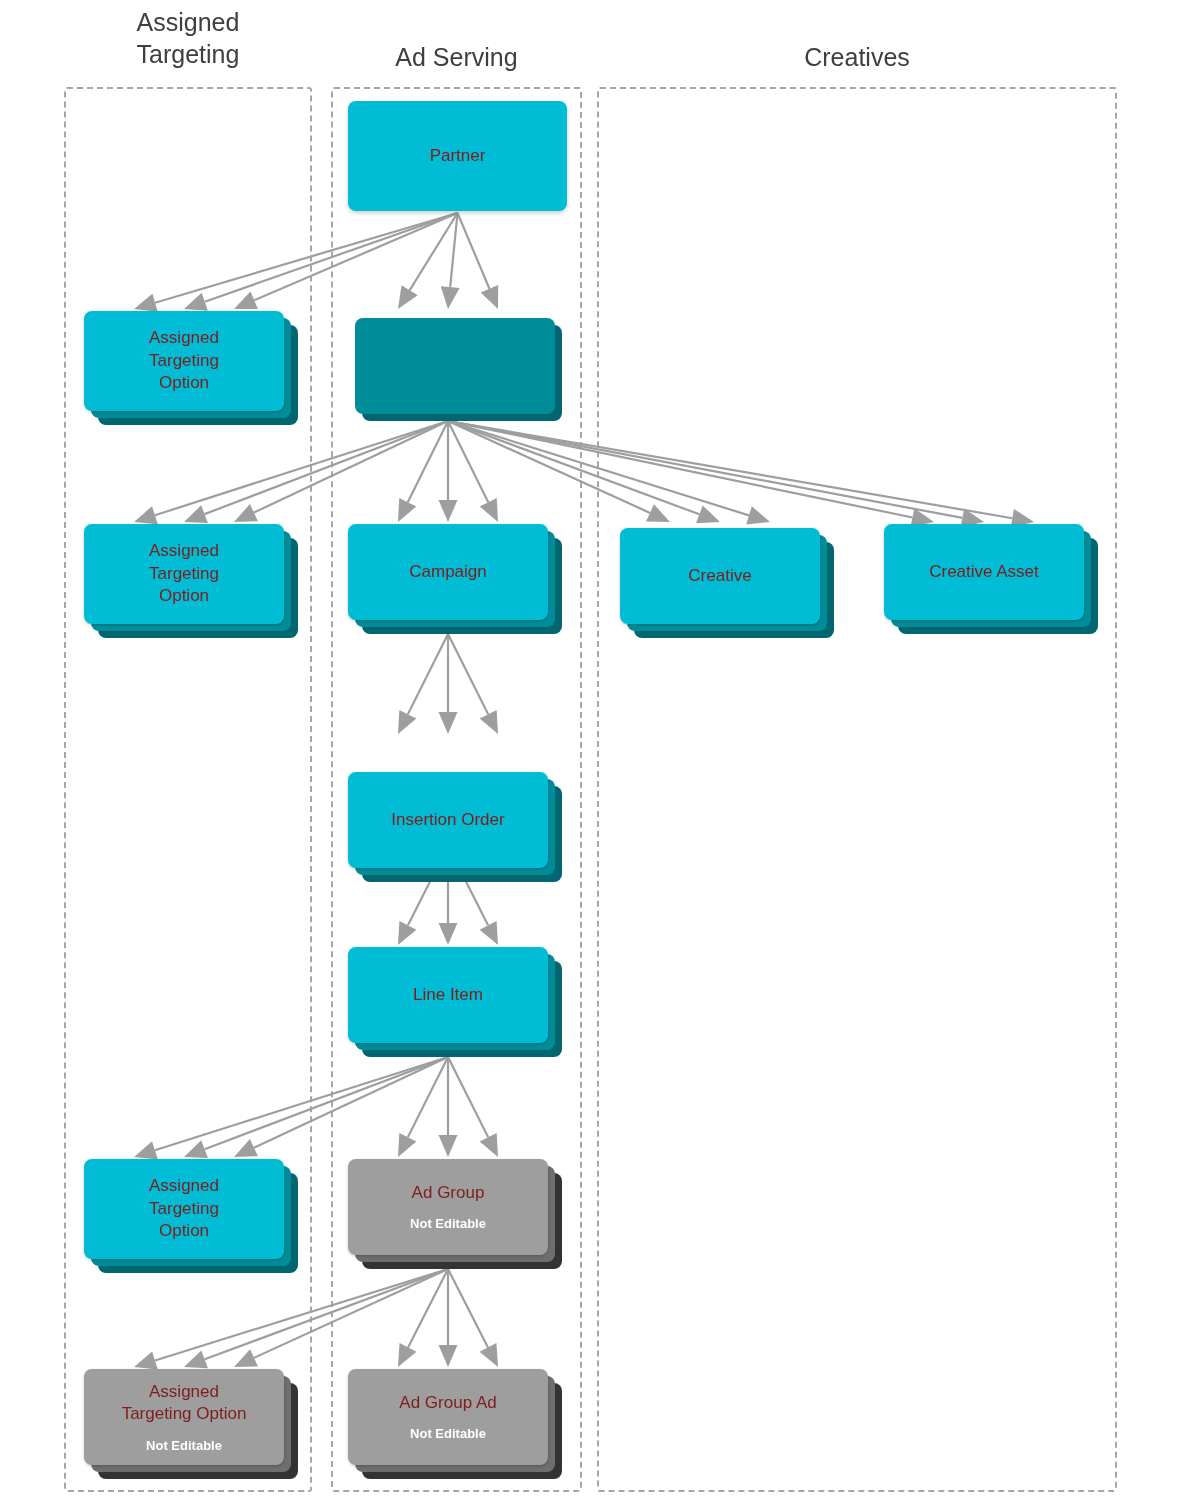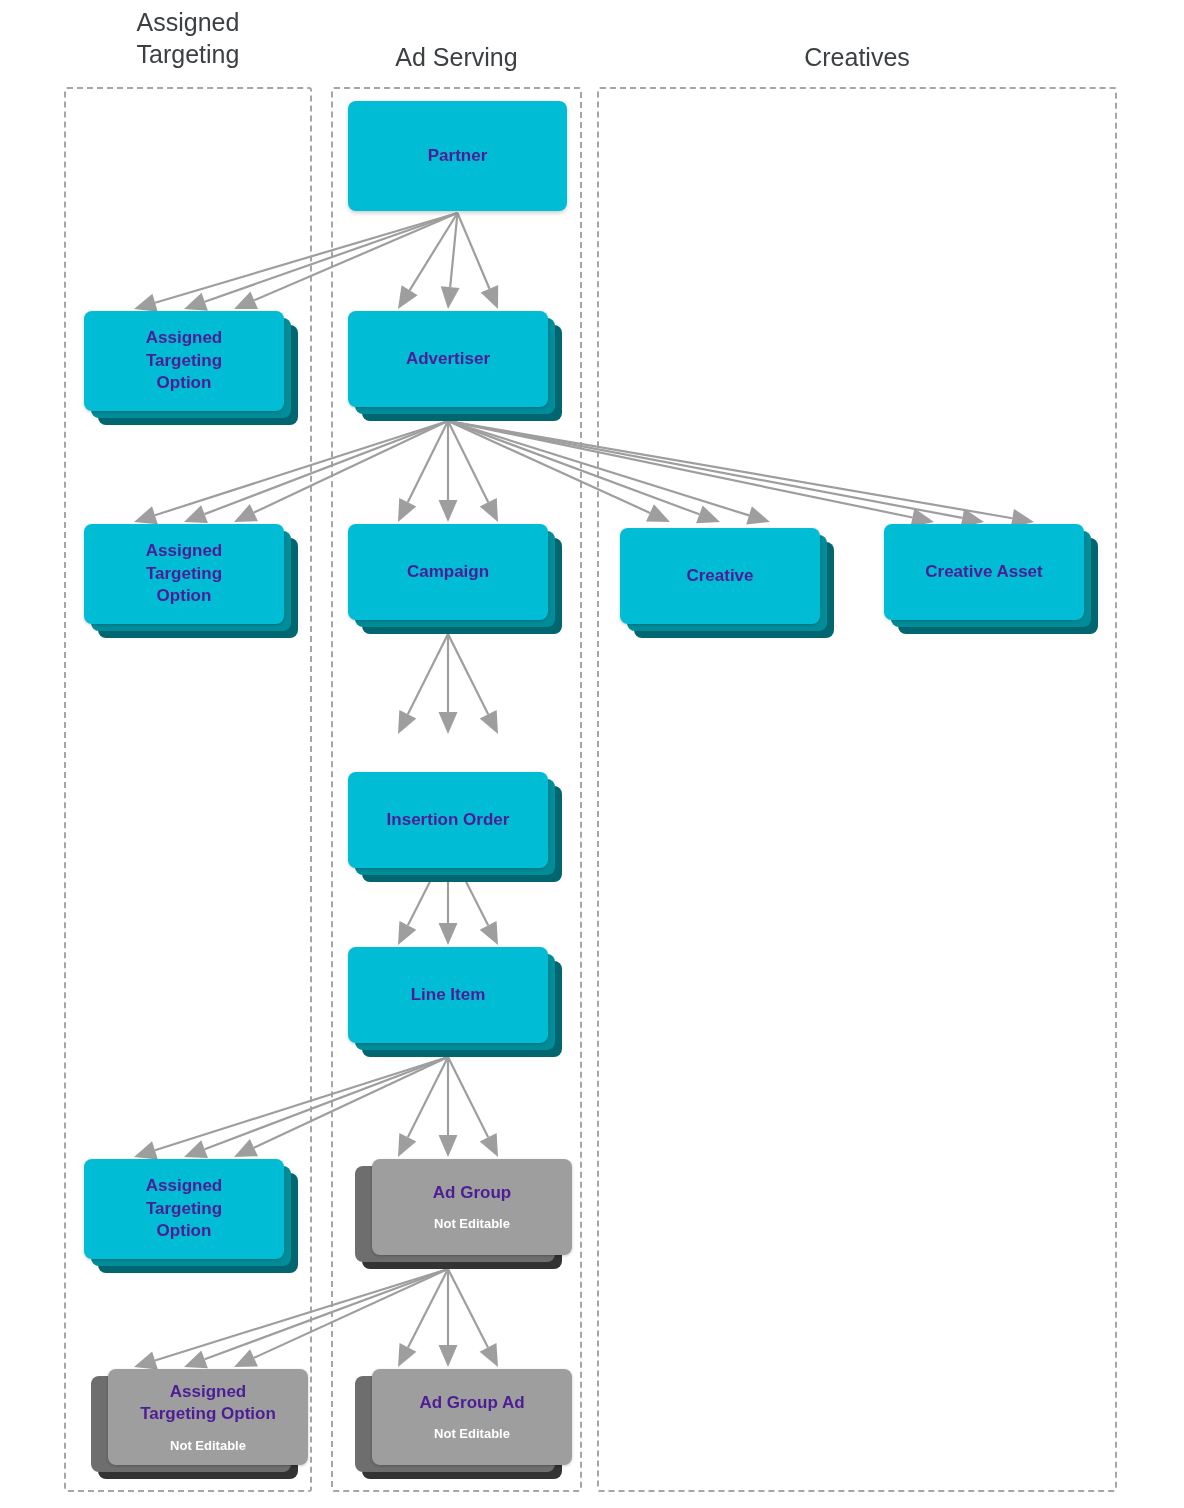--- a/index.html
+++ b/index.html
@@ -65,27 +65,27 @@
     display: flex;
     flex-direction: column;
     align-items: center;
     justify-content: center;
   }
   
   .cyan .l1 { background: #00bcd4; }
   .cyan .l2 { background: #018c99; }
   .cyan .l3 { background: #01666f; }
   
-  .gray .l1 { background: #9e9e9e; margin-left: 24px; }
+  .gray .l1 { background: #9e9e9e; }
   .gray .l2 { background: #6e6e6e; }
   .gray .l3 { background: #333333; }
 
   .card-title {
-    color: #4c1d95;
-    font-weight: bold;
+    color: #7f1d1d;
+    font-weight: normal;
     font-size: 17px;
     line-height: 1.32;
     text-align: center;
     white-space: pre-line;
     font-family: "Liberation Sans", sans-serif;
   }
   .card-sub {
     color: #ffffff;
     font-weight: bold;
     font-size: 13px;
@@ -220,23 +220,20 @@
         <div class="card l2" style="width: 200px; height: 100px;"></div>
         <div class="card l1" style="width: 200px; height: 100px;">
           <div class="card-title">Assigned
 Targeting
 Option</div>
         </div>
       </div>
       <div class="node cyan" style="left: 348px; top: 311px; width: 214px; height: 110px;">
         <div class="card l3" style="width: 200px; height: 96px;"></div>
         <div class="card l2" style="width: 200px; height: 96px;"></div>
-        <div class="card l1" style="width: 200px; height: 96px;">
-          <div class="card-title">Advertiser</div>
-        </div>
       </div>
       <div class="node cyan" style="left: 84px; top: 524px; width: 214px; height: 114px;">
         <div class="card l3" style="width: 200px; height: 100px;"></div>
         <div class="card l2" style="width: 200px; height: 100px;"></div>
         <div class="card l1" style="width: 200px; height: 100px;">
           <div class="card-title">Assigned
 Targeting
 Option</div>
         </div>
       </div>

